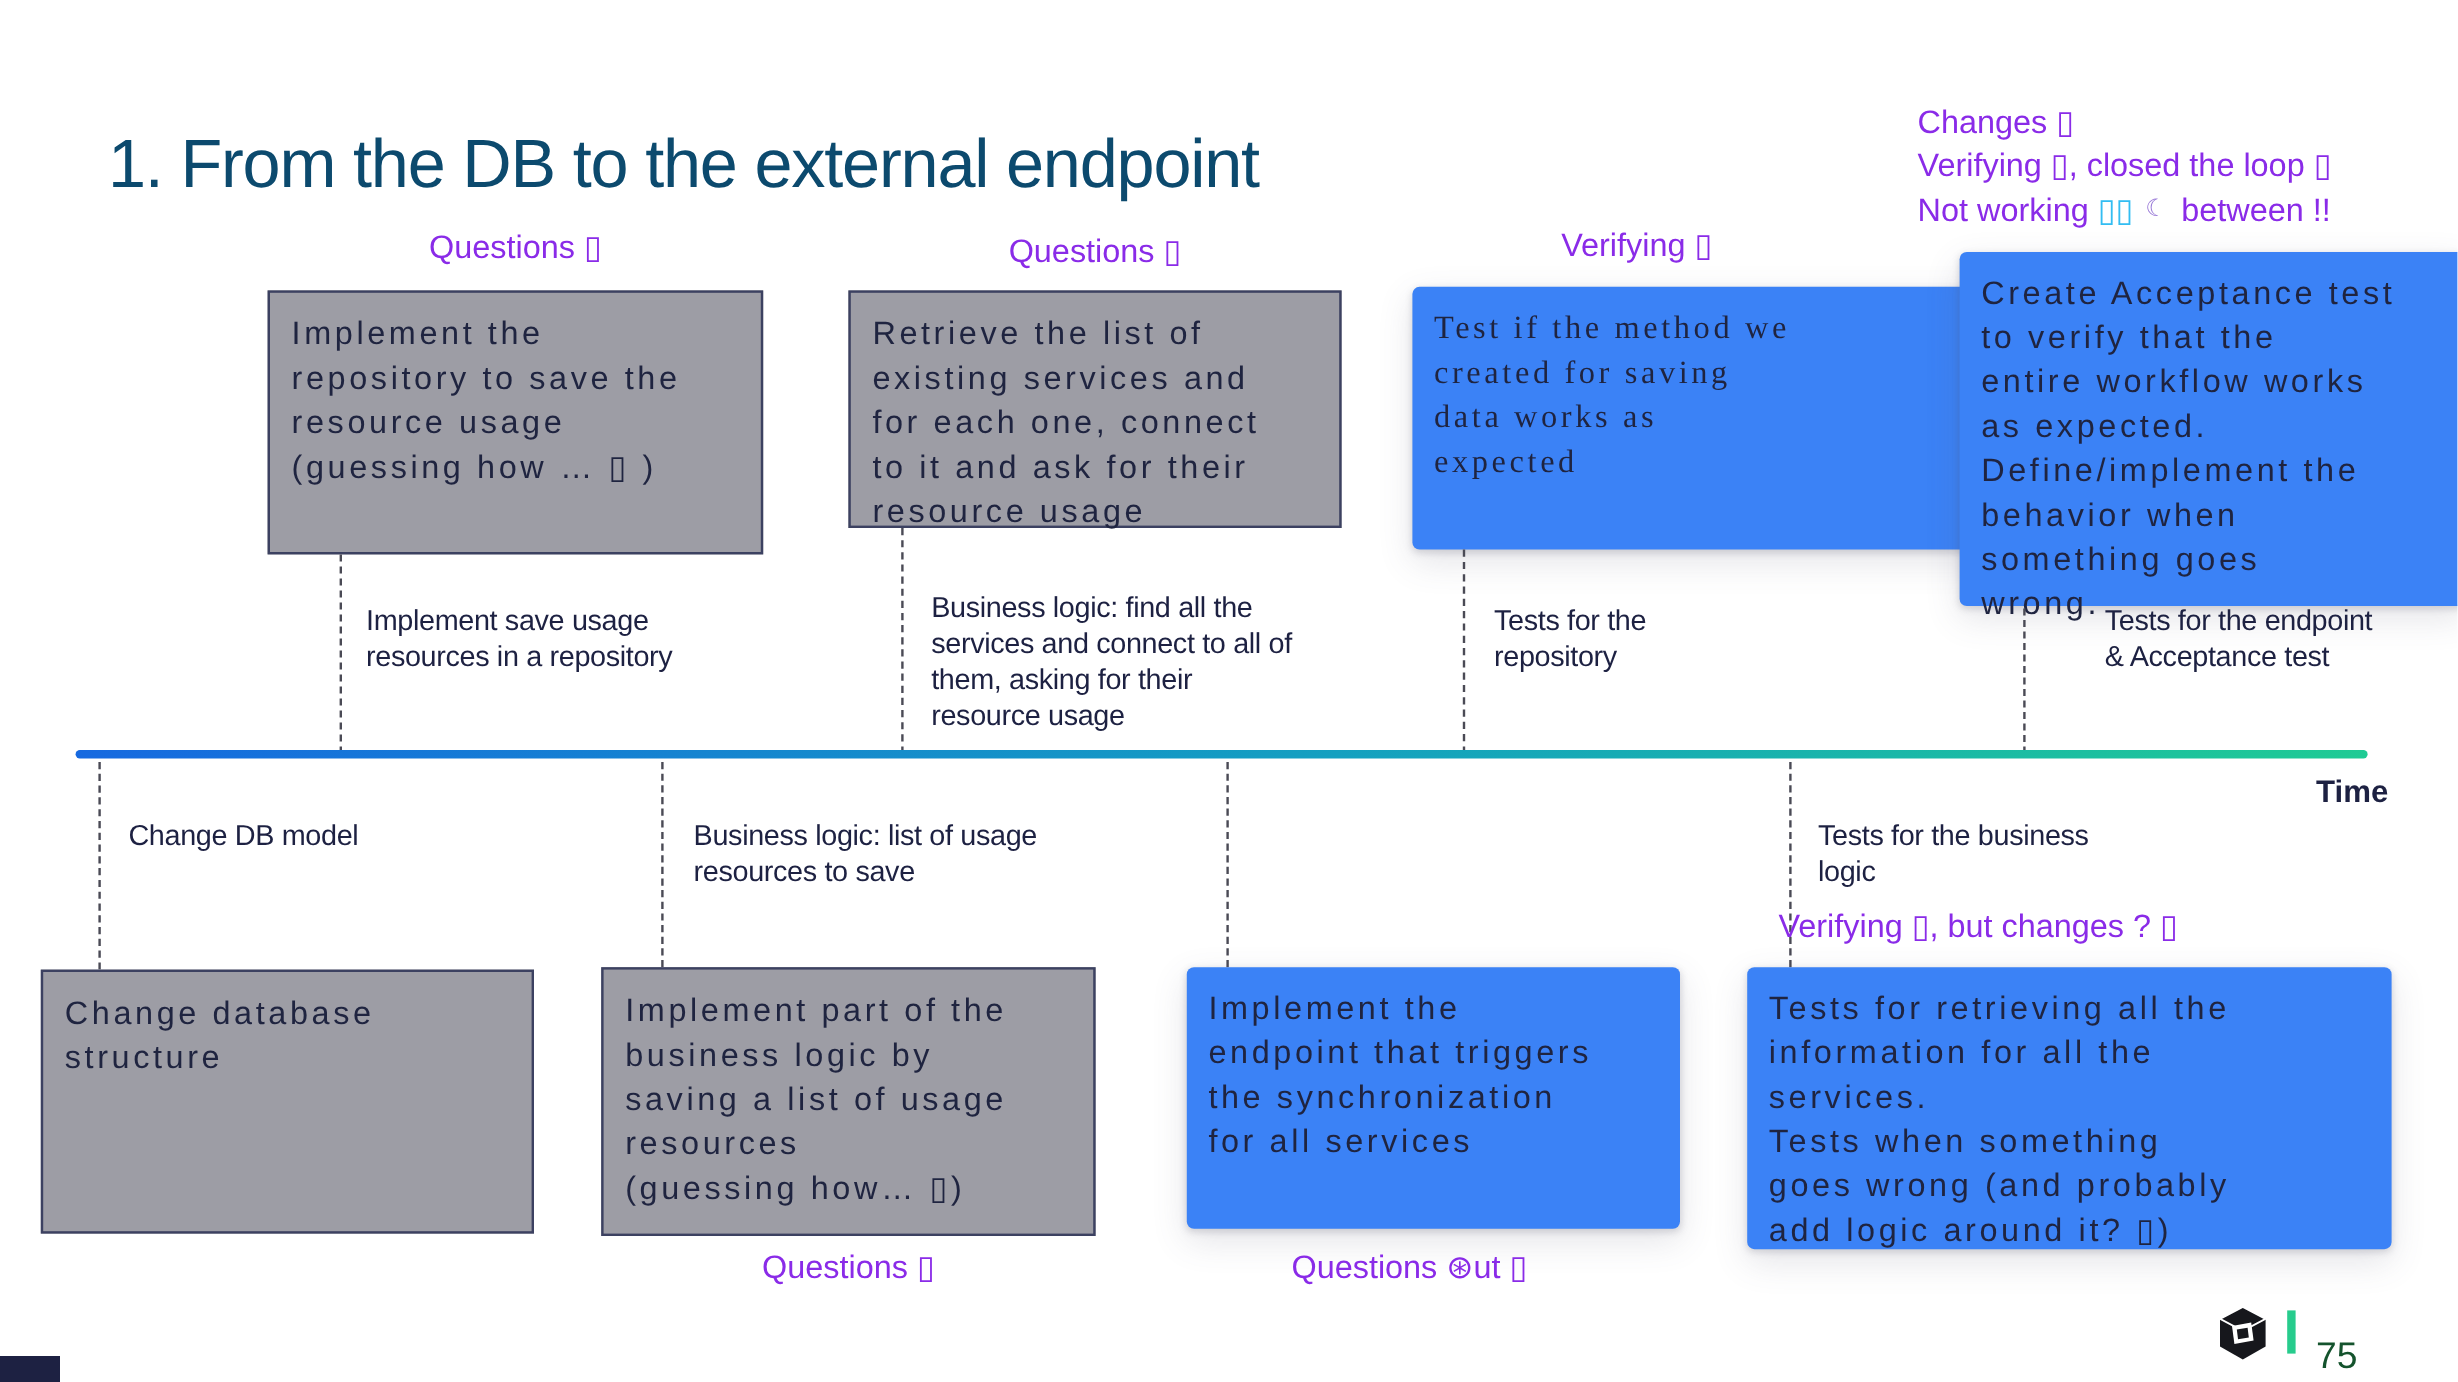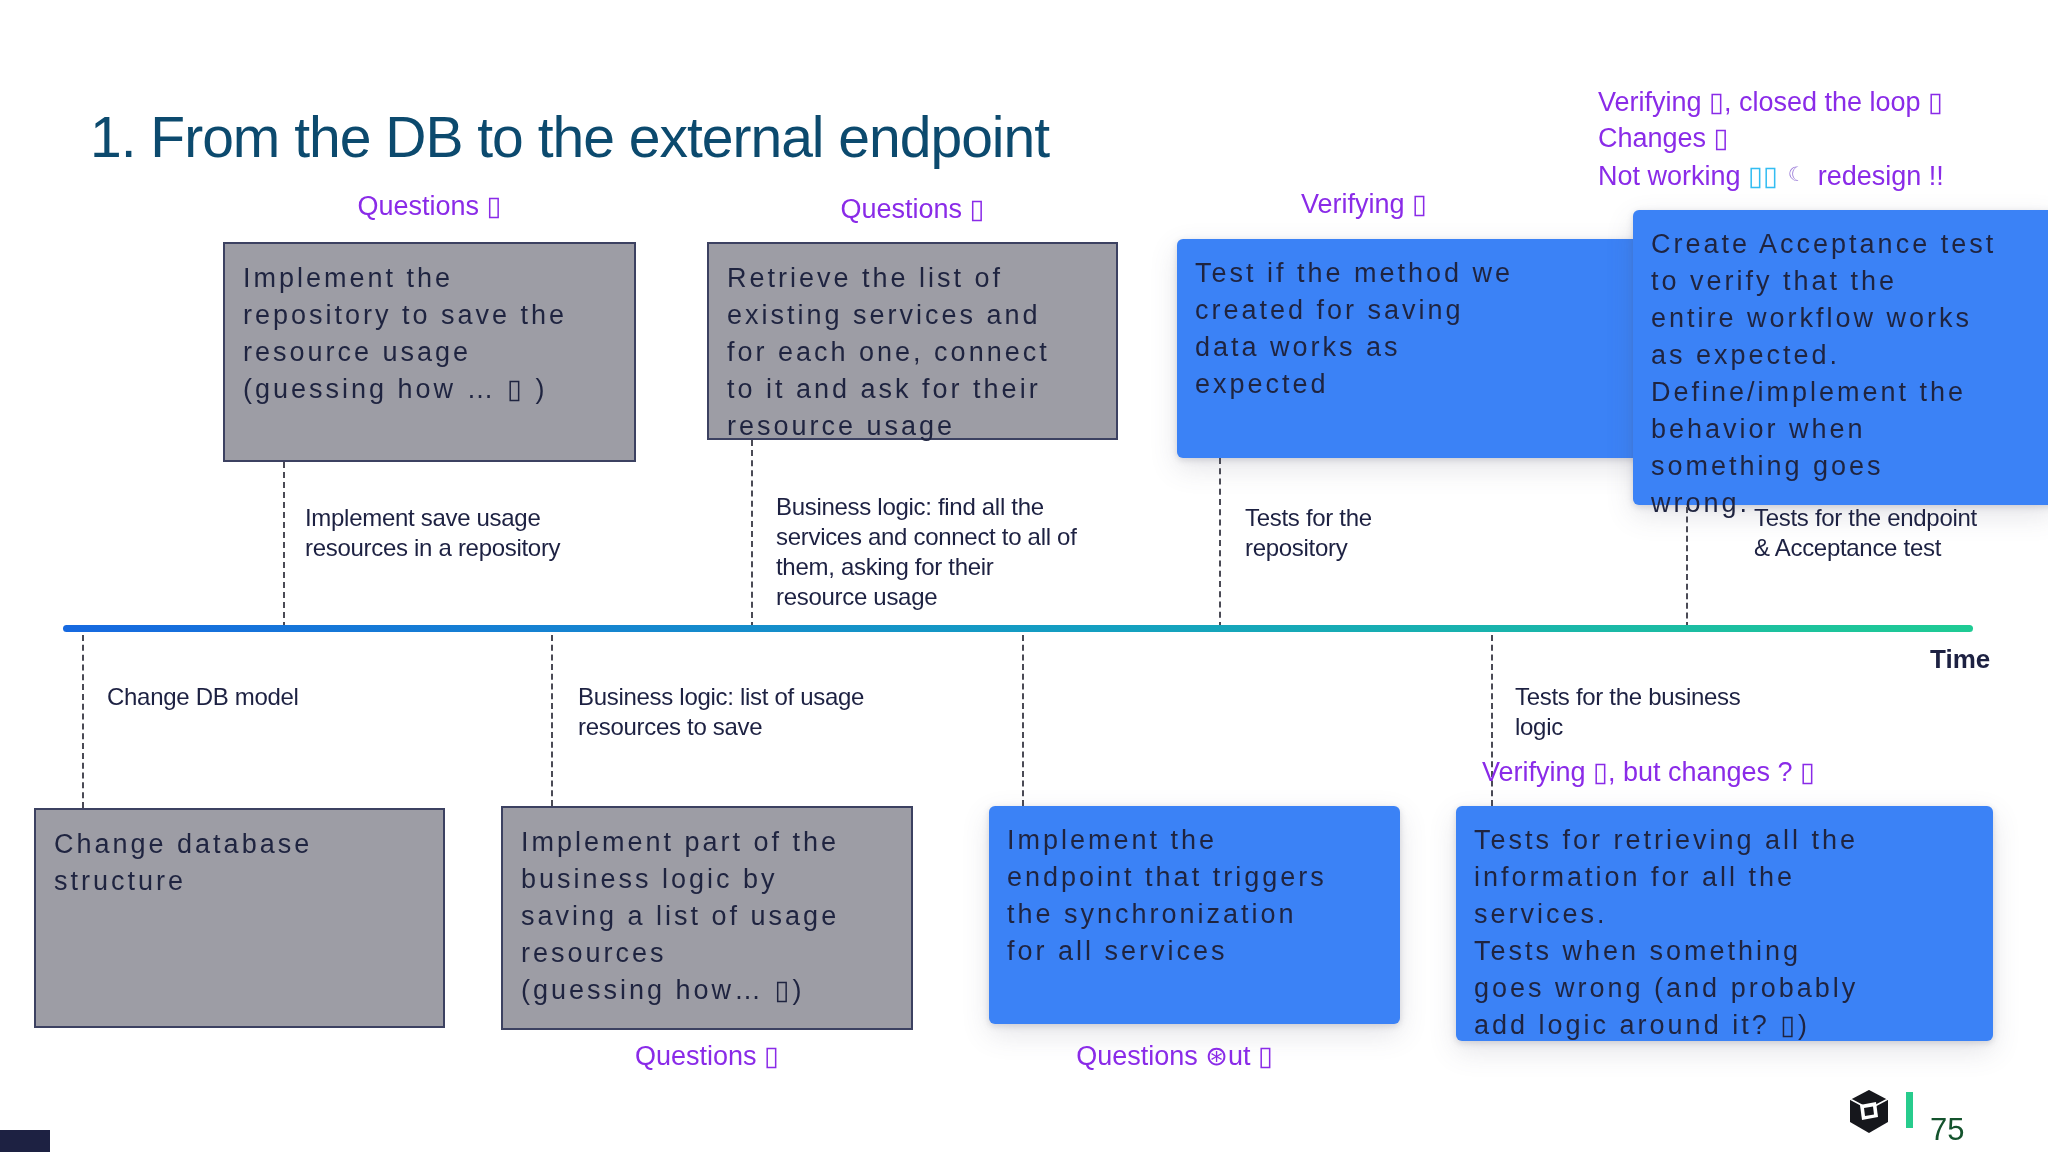--- a/index.html
+++ b/index.html
@@ -39,23 +39,23 @@
   .corner-slab{position:absolute;left:0;top:1130px;width:50px;height:22px;background:#1d2142;}
 </style>
 </head>
 <body>
 
 <div class="slide">
 
   <div class="title">1. From the DB to the external endpoint</div>
 
   <div class="notes">
+    <div>Changes ▯</div>
     <div>Verifying ▯, closed the loop ▯</div>
-    <div>Changes ▯</div>
-    <div><span>Not working </span><span class="cyan">▯▯</span><span class="crescent">☾</span><span>redesign !!</span></div>
+    <div><span>Not working </span><span class="cyan">▯▯</span><span class="crescent">☾</span><span>between !!</span></div>
   </div>
 
   <div class="tag" style="left:223px;top:190px;width:413px;">Questions ▯</div>
   <div class="box gray" style="left:223px;top:242px;width:413px;height:220px;">Implement the
 repository to save the
 resource usage
 (guessing how … ▯ )</div>
   <div class="conn" style="left:283px;top:462px;height:166px;"></div>
   <div class="c-label" style="left:305px;top:503px;width:340px;">Implement save usage
 resources in a repository</div>
@@ -66,21 +66,21 @@
 for each one, connect
 to it and ask for their
 resource usage</div>
   <div class="conn" style="left:751px;top:440px;height:188px;"></div>
   <div class="c-label" style="left:776px;top:492px;width:380px;">Business logic: find all the
 services and connect to all of
 them, asking for their
 resource usage</div>
 
   <div class="tag" style="left:1157px;top:188px;width:414px;">Verifying ▯</div>
-  <div class="box white" style="left:1157px;top:239px;width:480px;height:219px;">Test if the method we
+  <div class="box white" style="left:1157px;top:239px;width:480px;height:219px;font-family:Liberation Serif, serif;">Test if the method we
 created for saving
 data works as
 expected</div>
   <div class="conn" style="left:1219px;top:458px;height:170px;"></div>
   <div class="c-label" style="left:1245px;top:503px;width:280px;">Tests for the
 repository</div>
 
   <div class="box white" style="left:1613px;top:210px;width:422px;height:295px;">Create Acceptance test
 to verify that the
 entire workflow works

